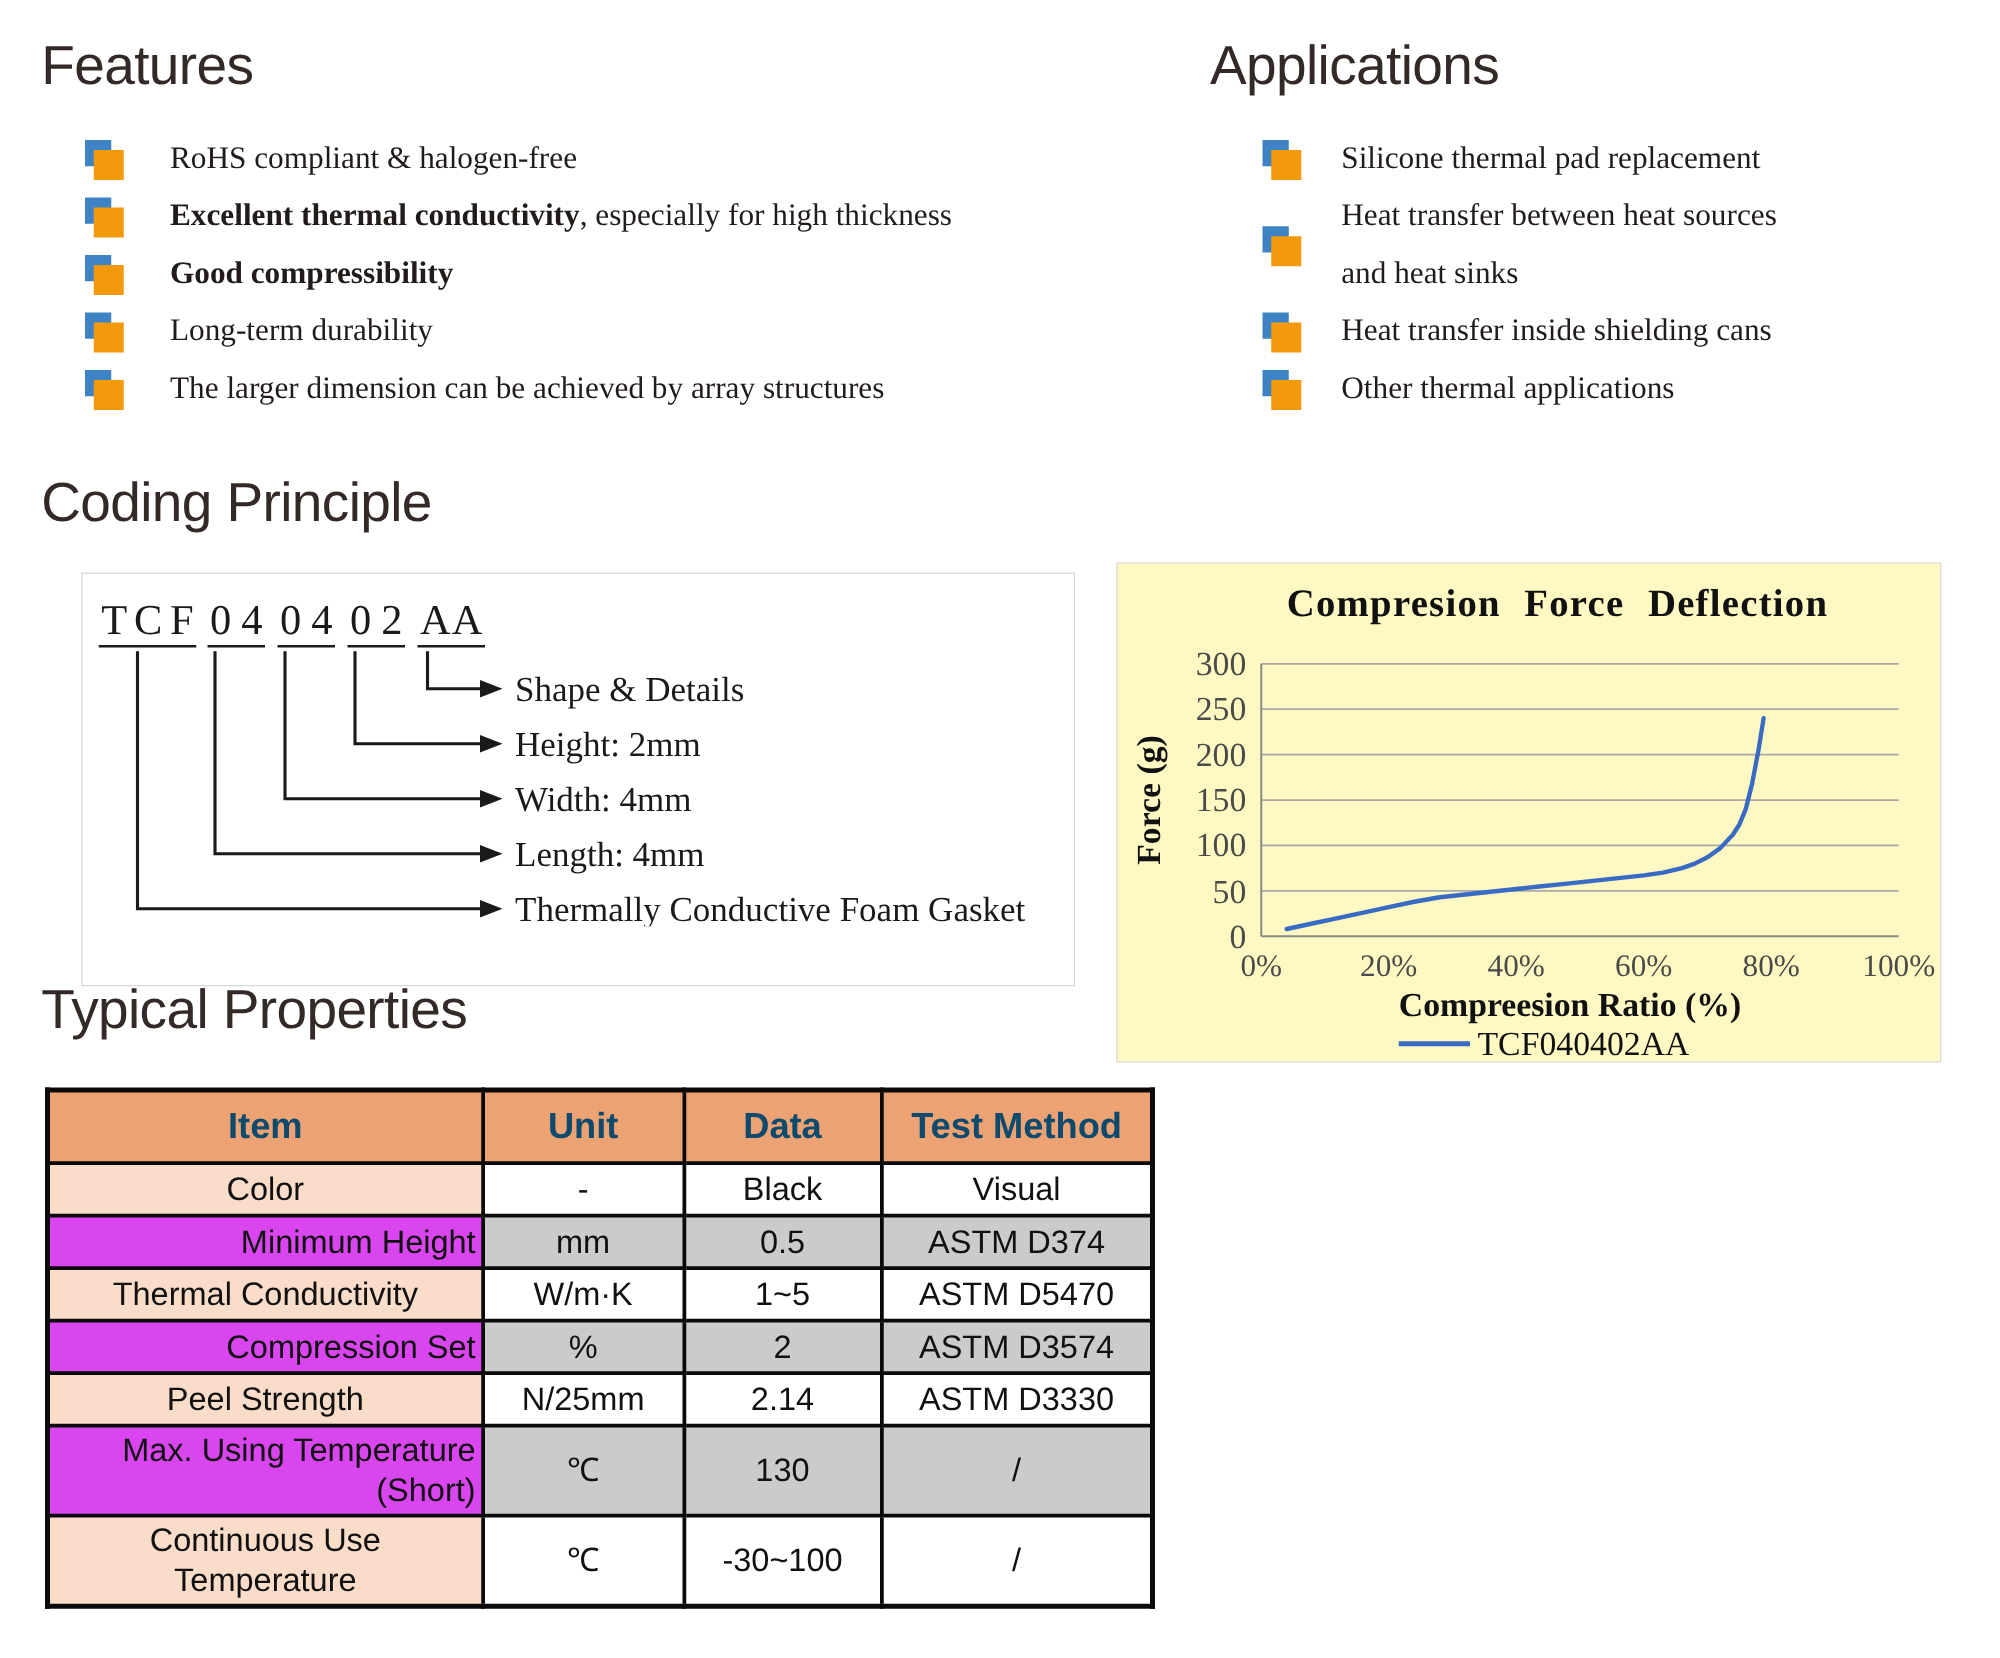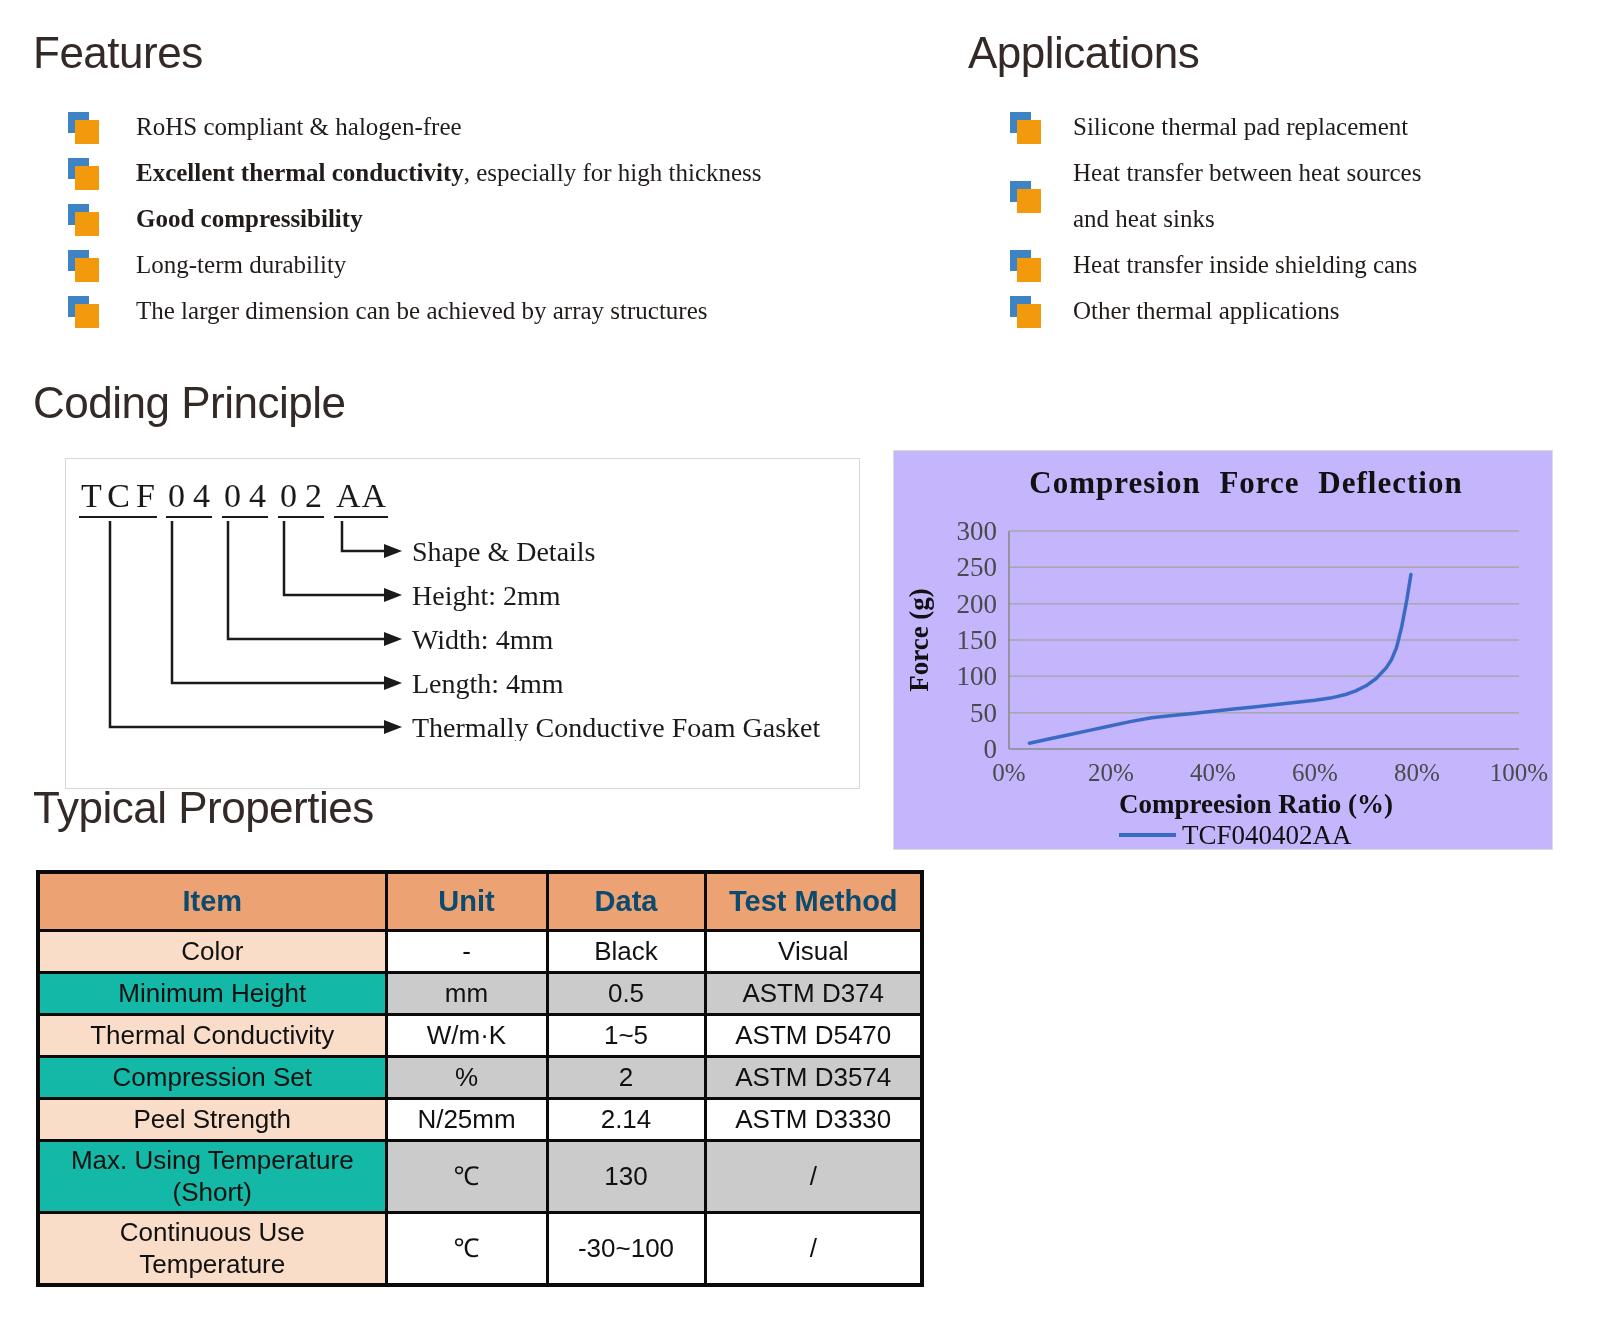--- a/index.html
+++ b/index.html
@@ -22,21 +22,21 @@
            color:#211c1a; white-space:pre-line; }
   .itext b { font-weight:700; }
   .features-list { padding-left:35px; }
   .features-list .bullet { margin-right:37px; }
   .apps-list { padding-left:42px; }
   .apps-list .bullet { margin-right:32px; }
   .apps-list .itext { max-width:470px; }
 
   
   .panel-coding { left:65px; top:458px; width:795px; height:331px; border:1px solid #d8d8d8; background:#fff; }
-  .panel-chart  { left:893px; top:450px; width:660px; height:400px; border:1px solid #dcdcdc; background:#c4b5fd; }
+  .panel-chart  { left:893px; top:450px; width:660px; height:400px; border:1px solid #dcdcdc; background:#fef9c3; }
 
   
   .code-text { font-family:"Liberation Serif", serif; font-size:34px; fill:#1a1a1a; }
   .code-label { font-family:"Liberation Serif", serif; font-size:28px; fill:#1a1a1a; }
   .code-line { stroke:#1a1a1a; stroke-width:2.5; fill:none; }
   .code-underline { stroke:#1a1a1a; stroke-width:2; }
   .code-arrow { fill:#1a1a1a; }
 
   
   .chart-title { font-family:"Liberation Serif", serif; font-size:31px; font-weight:700;
@@ -51,21 +51,21 @@
 
   
   table.props { border-collapse:collapse; width:884px; border:4px solid #0a0a0a;
                 table-layout:fixed; }
   table.props th, table.props td { border:3px solid #0a0a0a; text-align:center;
                 vertical-align:middle; font-family:"Liberation Sans", sans-serif; }
   table.props th { background:#eda273; font-size:29px; font-weight:700; color:#0c4a6e; height:58px; }
   table.props td { font-size:26px; color:#111111; height:42px; padding:2px 4px; line-height:1.25; }
   tr.r-light td.c-item { background:#faddc8;margin-top:40px; }
   tr.r-light td:not(.c-item) { background:#ffffff; }
-  tr.r-dark td.c-item { background:#14b8a6; }
+  tr.r-dark td.c-item { background:#d946ef;text-align:right; }
   tr.r-dark td:not(.c-item) { background:#cbcbcb; }
 </style>
 </head>
 <body>
 
 <section class="abs" style="left:33px; top:28px; width:900px;">
   <h1 class="h-main">Features</h1>
   <ul class="blist features-list">
     <li>
       <span class="bullet">

